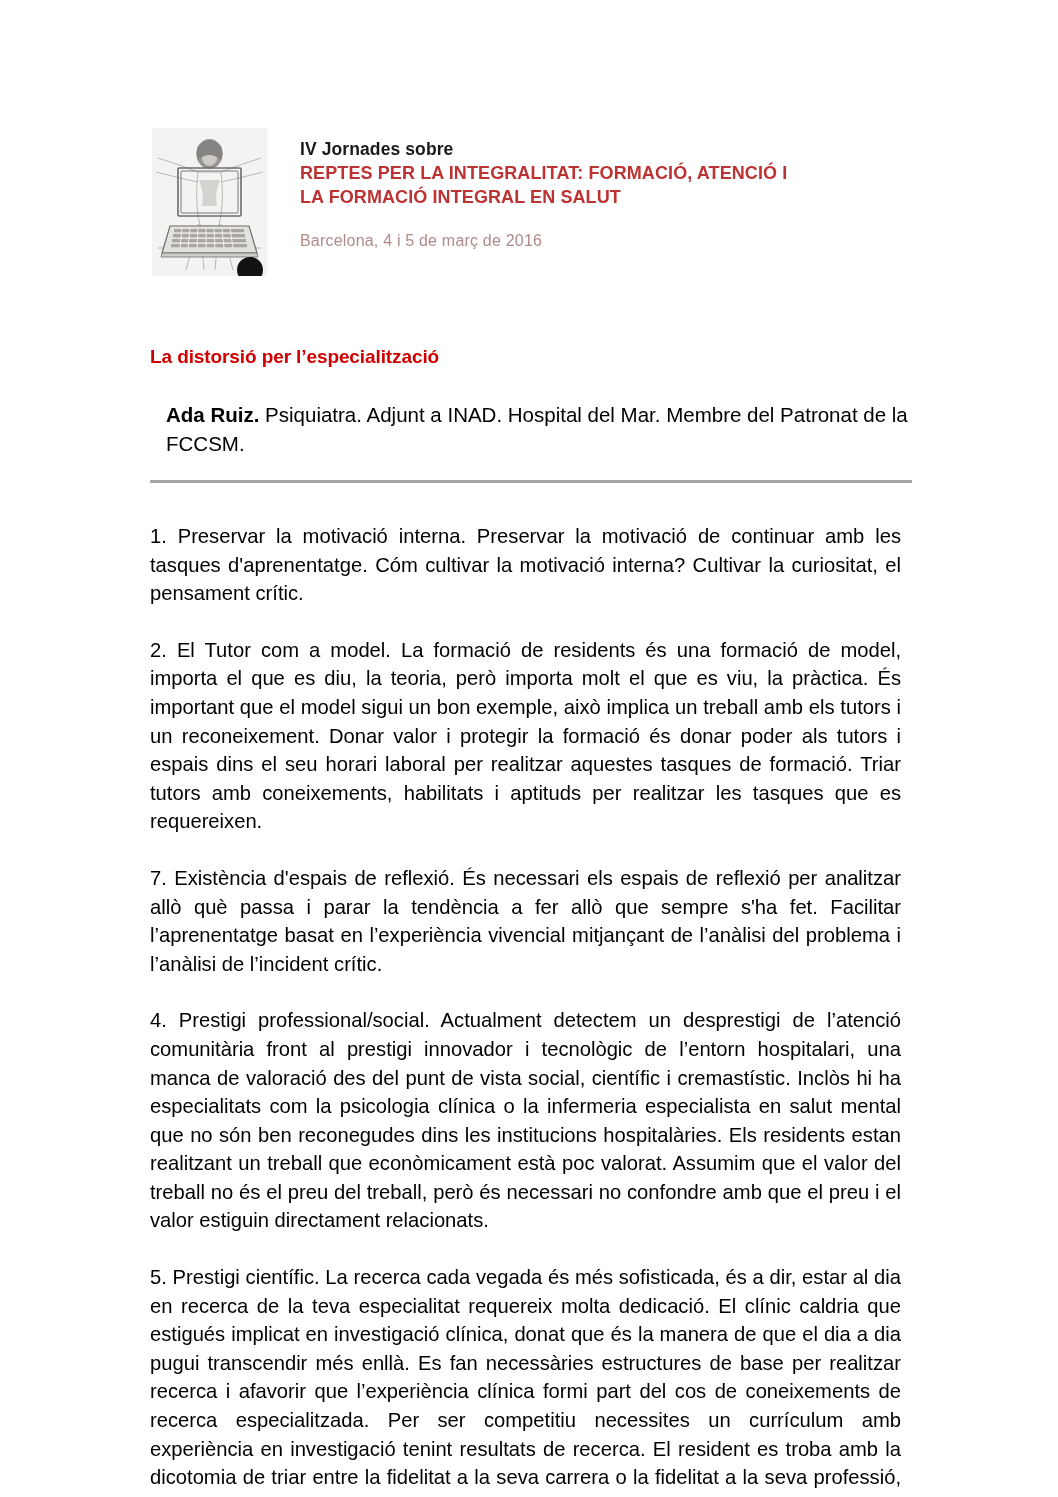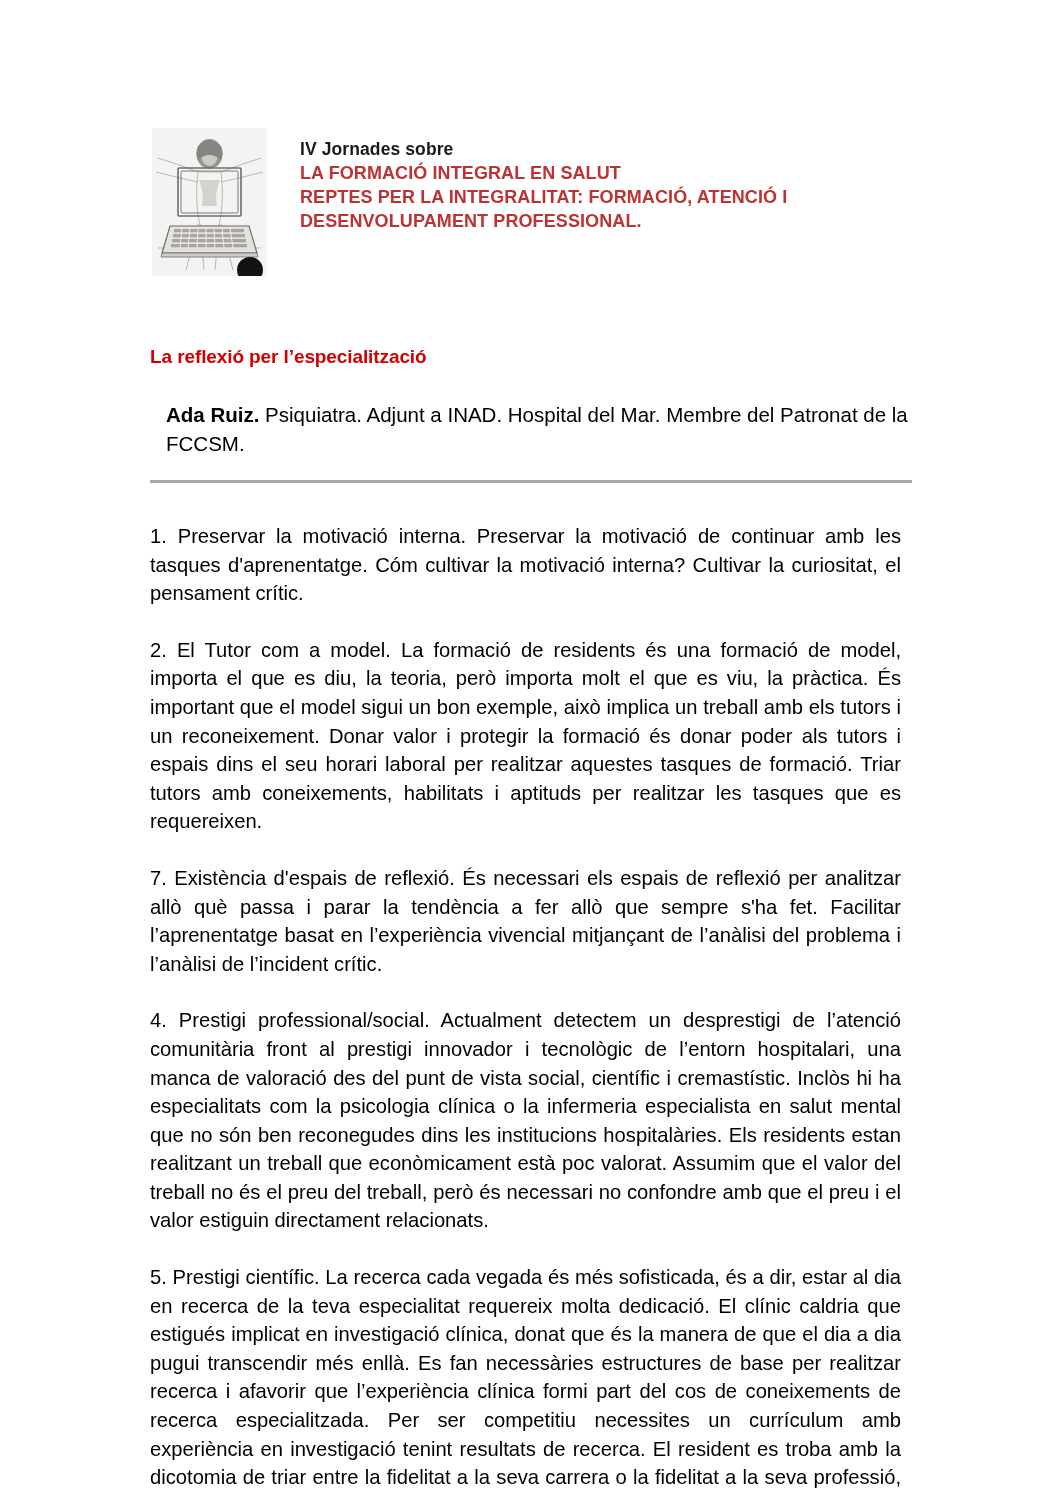--- a/index.html
+++ b/index.html
@@ -197,27 +197,27 @@
           </g>
           <path d="M10 125 L105 125 L106 129 L9 129 Z" fill="#cfcdca" stroke="#6f6d6b" stroke-width="0.8"></path>
         </g>
 
         <circle cx="98" cy="142" r="13" fill="#121212"></circle>
       </svg>
     </div>
 
     <div class="banner-text">
       <div class="banner-line1">IV Jornades sobre</div>
+      <div class="banner-line-red">REPTES PER LA INTEGRALITAT: FORMACIÓ, ATENCIÓ I</div>
       <div class="banner-line-red">LA FORMACIÓ INTEGRAL EN SALUT</div>
-      <div class="banner-line-red">REPTES PER LA INTEGRALITAT: FORMACIÓ, ATENCIÓ I</div>
-      <div class="banner-line-red">DESENVOLUPAMENT PROFESSIONAL.</div>
+      <div class="banner-date">Barcelona, 4 i 5 de març de 2016</div>
     </div>
   </div>
 
-  <div class="doc-subtitle">La reflexió per l’especialització</div>
+  <div class="doc-subtitle">La distorsió per l’especialització</div>
 
   <div class="byline">
     <b>Ada Ruiz.</b><span> Psiquiatra. Adjunt a INAD. Hospital del Mar. Membre del Patronat de la FCCSM.</span>
   </div>
 
   <hr class="divider">
 
   <div class="body-text">
     <p class="para">1. Preservar la motivació interna. Preservar la motivació de continuar amb les tasques d'aprenentatge. Cóm cultivar la motivació interna? Cultivar la curiositat, el pensament crític.</p>
     <p class="para">2. El Tutor com a model. La formació de residents és una formació de model, importa el que es diu, la teoria, però importa molt el que es viu, la pràctica. És important que el model sigui un bon exemple, això implica un treball amb els tutors i un reconeixement. Donar valor i protegir la formació és donar poder als tutors i espais dins el seu horari laboral per realitzar aquestes tasques de formació. Triar tutors amb coneixements, habilitats i aptituds per realitzar les tasques que es requereixen.</p>

